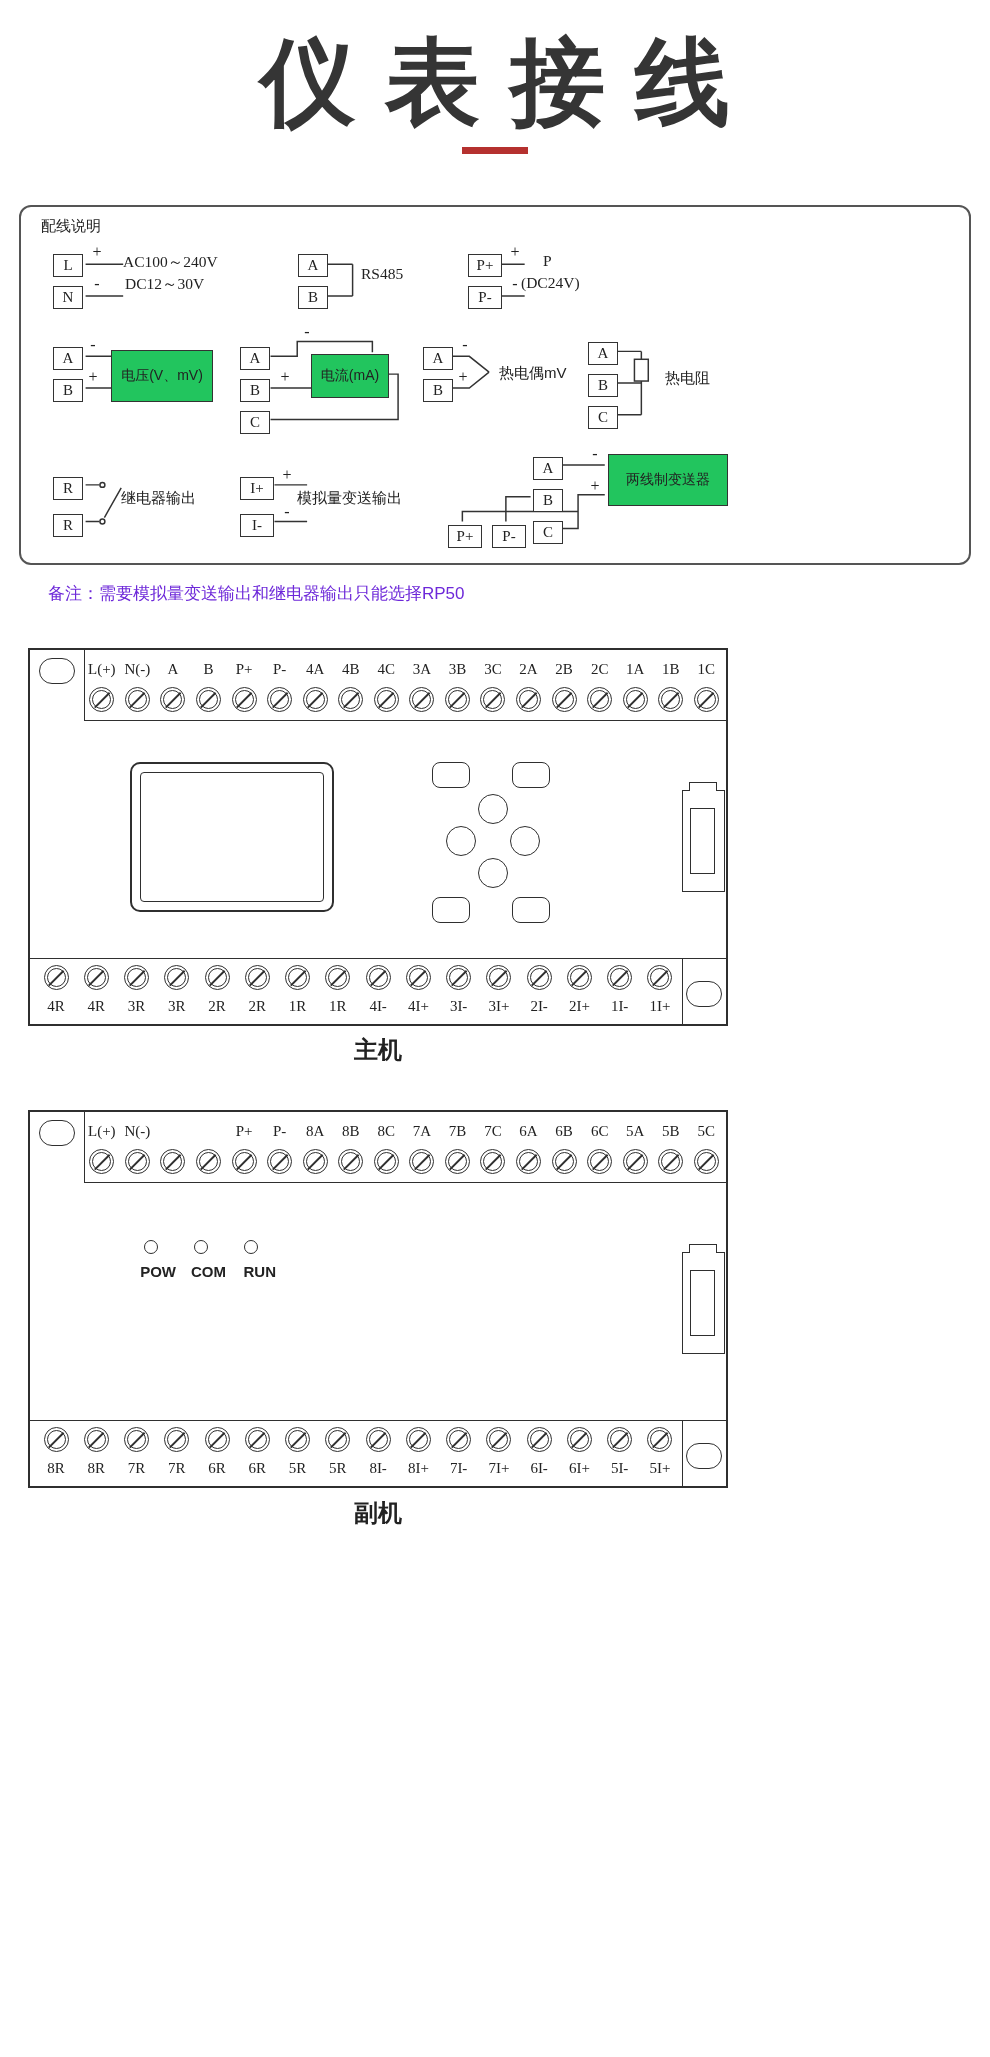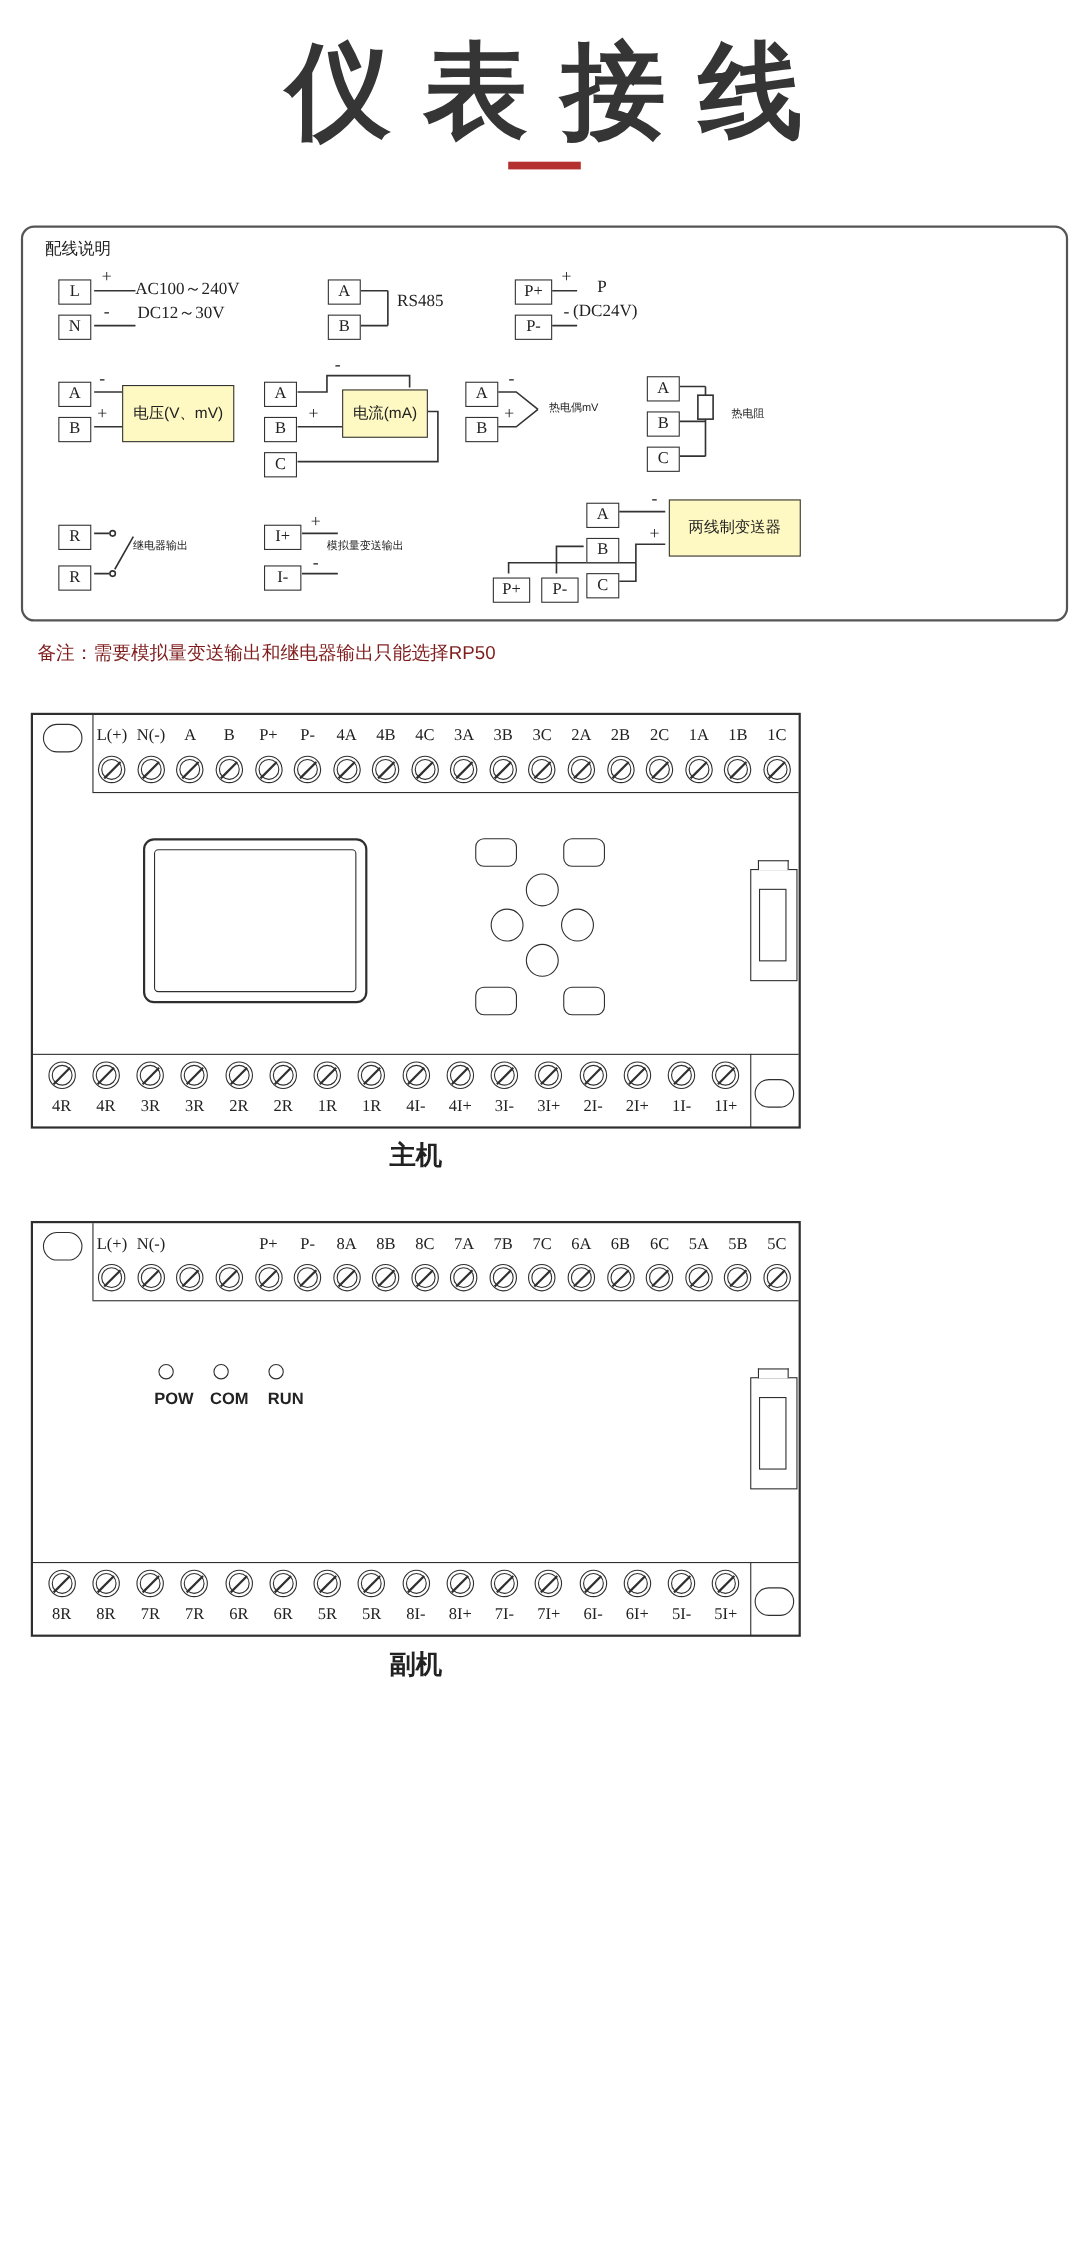--- a/index.html
+++ b/index.html
@@ -7,25 +7,25 @@
   body{width:990px;height:2057px;position:relative;font-family:"Liberation Sans",sans-serif;color:#222;overflow:hidden}
 
   .title{position:absolute;top:20px;left:0;width:990px;text-align:center;font-size:95px;font-weight:700;letter-spacing:30px;padding-left:30px;color:#353535}
   .title-dash{position:absolute;left:462px;top:147px;width:66px;height:7px;background:#b5312f}
 
   .wiring-box{position:absolute;left:19px;top:205px;width:952px;height:360px;border:2px solid #555;border-radius:12px}
   .wires{position:absolute;left:0;top:0;width:100%;height:100%}
   .wb-label{position:absolute;left:20px;top:10px;font-size:15px;color:#222}
   .tbox{position:absolute;width:30px;height:23px;border:1.5px solid #333;background:#fff;display:flex;align-items:center;justify-content:center;font-family:"Liberation Serif",serif;font-size:15px}
   .tbox.w{width:34px}
-  .lbox{position:absolute;border:1.5px solid #333;background:#fef9c3;display:flex;align-items:center;justify-content:center;font-size:14px;white-space:nowrap}
+  .lbox{position:absolute;border:1.5px solid #333;background:#22c55e;display:flex;align-items:center;justify-content:center;font-size:14px;white-space:nowrap}
   .wtext{position:absolute;font-family:"Liberation Serif",serif;font-size:15.5px;white-space:nowrap}
-  .ctext{position:absolute;font-size:10px;white-space:nowrap}
+  .ctext{position:absolute;font-size:15px;white-space:nowrap}
   .sign{position:absolute;width:16px;text-align:center;font-family:"Liberation Serif",serif;font-size:16px}
-  .note{position:absolute;left:34px;top:582px;font-size:17px;color:#7f1d1d}
+  .note{position:absolute;left:48px;top:582px;font-size:17px;color:#6d28d9}
 
   .panel{position:absolute;left:28px;width:700px;height:378px;border:2.5px solid #2f2f2f;background:#fff}
   .vline{position:absolute;border-left:1.6px solid #2f2f2f;width:0}
   .hline{position:absolute;border-top:1.6px solid #2f2f2f;height:0}
   .oval{position:absolute;width:36px;height:26px;border:1.6px solid #2f2f2f;border-radius:13px;background:#fff}
   .tstrip{position:absolute;left:54px;top:2px;width:640px;display:flex}
   .tcell{flex:1;display:flex;flex-direction:column;align-items:center}
   .tlabel{height:32px;line-height:34px;font-family:"Liberation Serif",serif;font-size:15px;white-space:nowrap}
   .bstrip{position:absolute;left:6px;top:312px;width:644px;display:flex}
   .bcell{flex:1;display:flex;flex-direction:column;align-items:center}

